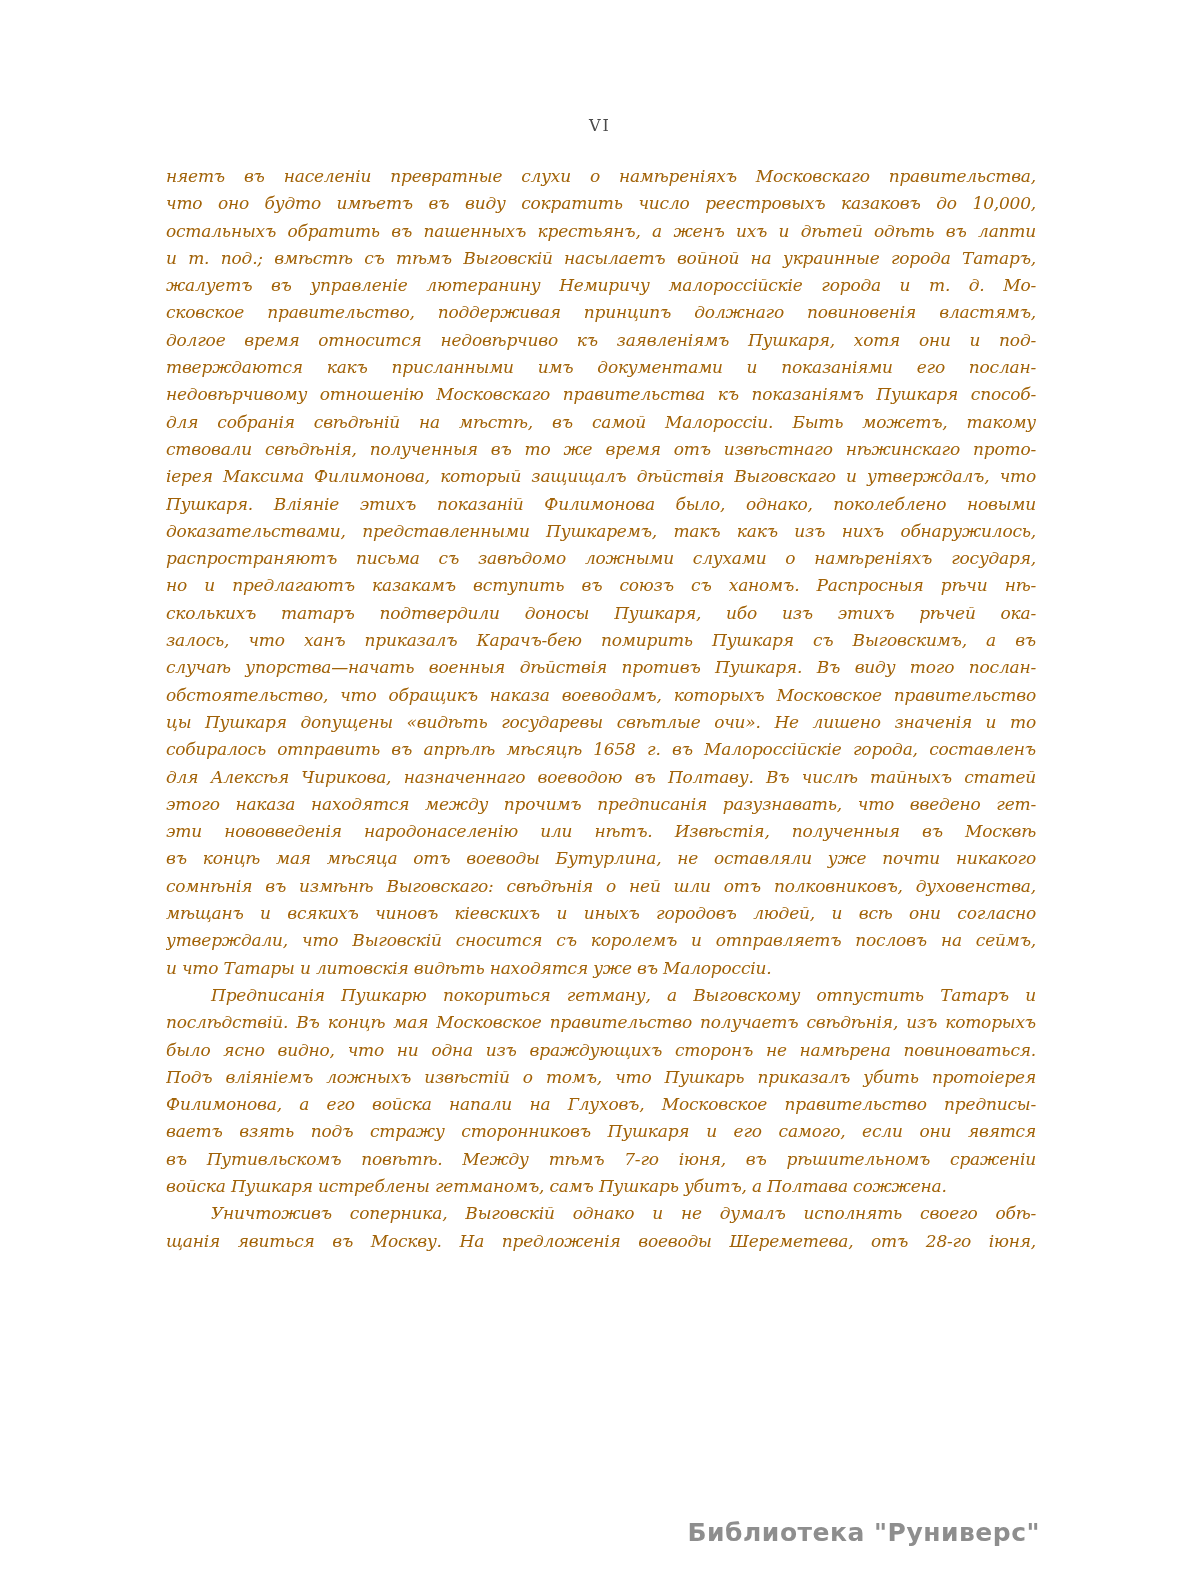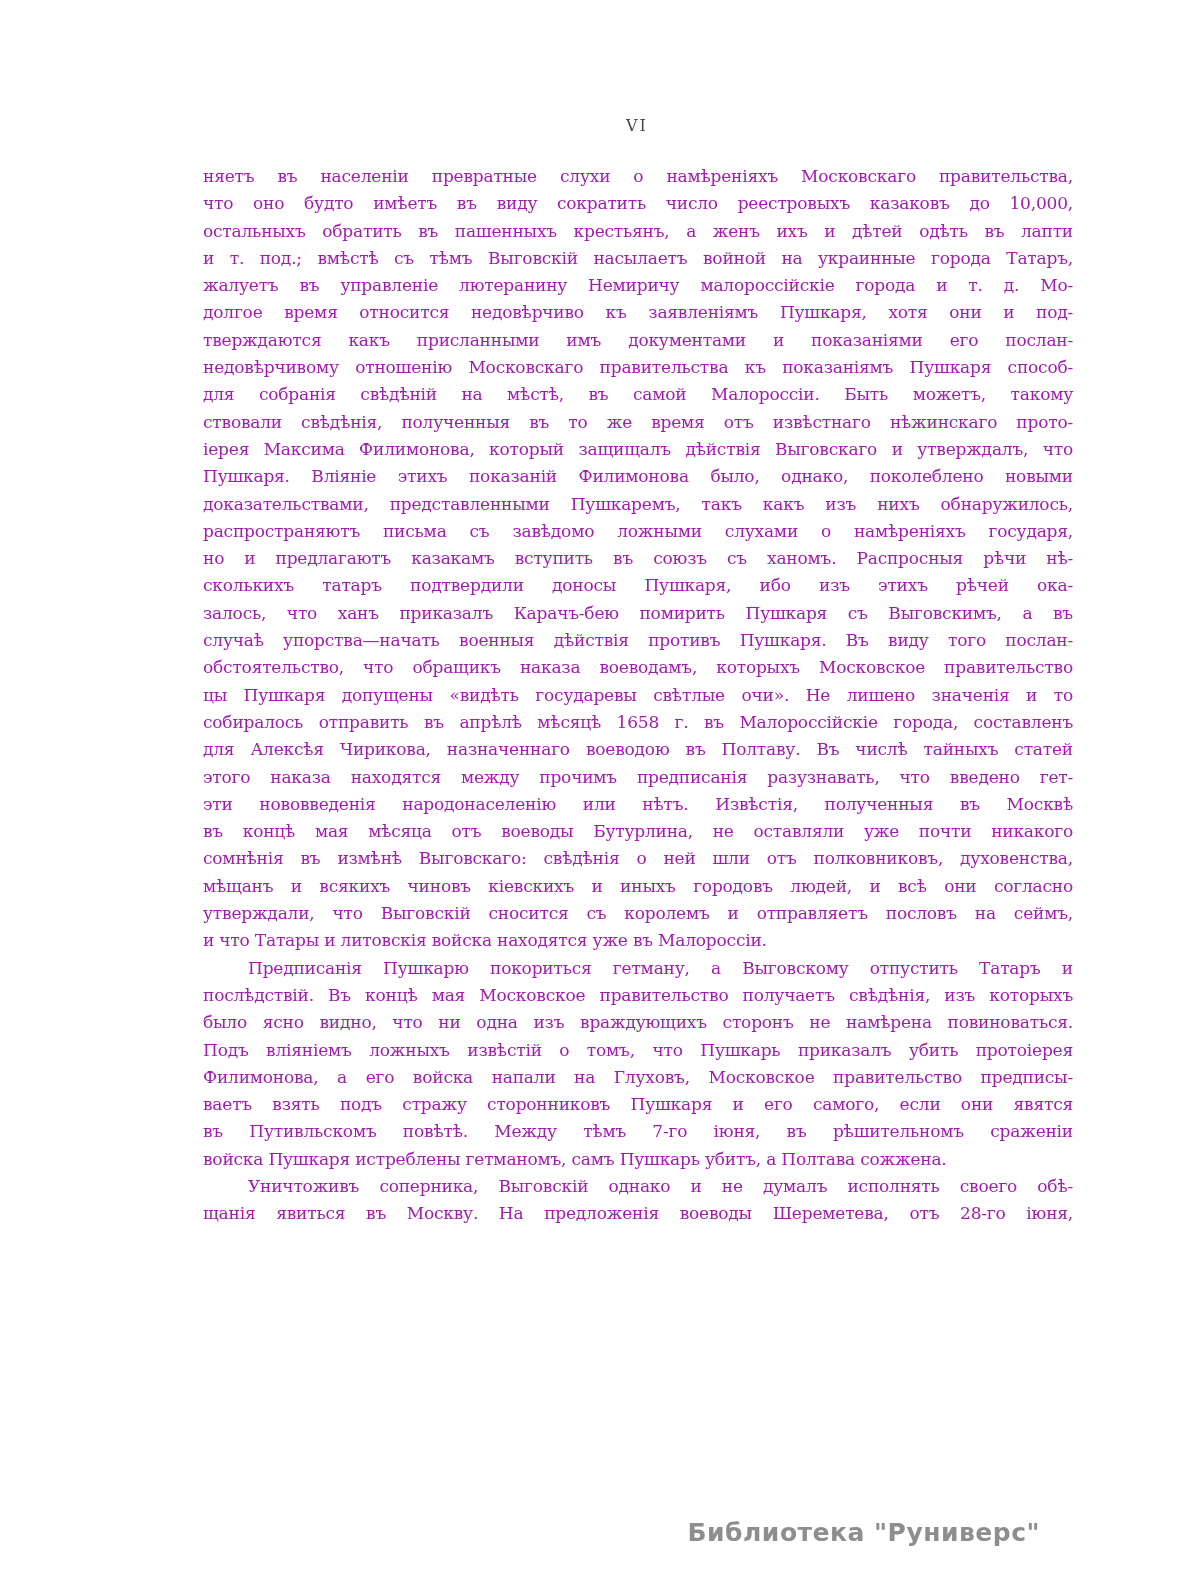--- a/index.html
+++ b/index.html
@@ -11,41 +11,41 @@
     width: 1200px;
     height: 1585px;
     position: relative;
     font-family: "DejaVu Serif", serif;
     overflow: hidden;
   }
   .page {
     position: absolute;
     inset: 0;
     background: #ffffff;
-    margin-left: 37px;
   }
   .page-number {
     position: absolute;
     top: 116px;
     left: 164px;
     width: 872px;
     text-align: center;
     font-size: 16px;
     letter-spacing: 2px;
     color: #4a4a4a;
   }
   .text-block {
     position: absolute;
     top: 163px;
     left: 166px;
     width: 870px;
     font-size: 17px;
     line-height: 27.3px;
-    color: #a21caf;
+    color: #a16207;
     letter-spacing: -0.2px;
+    font-style: italic;
   }
   .line {
     text-align: justify;
     text-align-last: justify;
     white-space: normal;
     height: 27.3px;
     overflow: hidden;
   }
   .line.indent {
     text-indent: 45px;
@@ -69,20 +69,21 @@
 
 <div class="page">
   <div class="page-number">VI</div>
 
   <div class="text-block">
       <div class="line">няетъ въ населеніи превратные слухи о намѣреніяхъ Московскаго правительства,</div>
       <div class="line">что оно будто имѣетъ въ виду сократить число реестровыхъ казаковъ до 10,000,</div>
       <div class="line">остальныхъ обратить въ пашенныхъ крестьянъ, а женъ ихъ и дѣтей одѣть въ лапти</div>
       <div class="line">и т. под.; вмѣстѣ съ тѣмъ Выговскій насылаетъ войной на украинные города Татаръ,</div>
       <div class="line">жалуетъ въ управленіе лютеранину Немиричу малороссійскіе города и т. д. Мо-</div>
+      <div class="line">сковское правительство, поддерживая принципъ должнаго повиновенія властямъ,</div>
       <div class="line">долгое время относится недовѣрчиво къ заявленіямъ Пушкаря, хотя они и под-</div>
       <div class="line">тверждаются какъ присланными имъ документами и показаніями его послан-</div>
       <div class="line">недовѣрчивому отношенію Московскаго правительства къ показаніямъ Пушкаря способ-</div>
       <div class="line">для собранія свѣдѣній на мѣстѣ, въ самой Малороссіи. Быть можетъ, такому</div>
       <div class="line">ствовали свѣдѣнія, полученныя въ то же время отъ извѣстнаго нѣжинскаго прото-</div>
       <div class="line">іерея Максима Филимонова, который защищалъ дѣйствія Выговскаго и утверждалъ, что</div>
       <div class="line">Пушкаря. Вліяніе этихъ показаній Филимонова было, однако, поколеблено новыми</div>
       <div class="line">доказательствами, представленными Пушкаремъ, такъ какъ изъ нихъ обнаружилось,</div>
       <div class="line">распространяютъ письма съ завѣдомо ложными слухами о намѣреніяхъ государя,</div>
       <div class="line">но и предлагаютъ казакамъ вступить въ союзъ съ ханомъ. Распросныя рѣчи нѣ-</div>
@@ -92,21 +93,21 @@
       <div class="line">обстоятельство, что обращикъ наказа воеводамъ, которыхъ Московское правительство</div>
       <div class="line">цы Пушкаря допущены «видѣть государевы свѣтлые очи». Не лишено значенія и то</div>
       <div class="line">собиралось отправить въ апрѣлѣ мѣсяцѣ 1658 г. въ Малороссійскіе города, составленъ</div>
       <div class="line">для Алексѣя Чирикова, назначеннаго воеводою въ Полтаву. Въ числѣ тайныхъ статей</div>
       <div class="line">этого наказа находятся между прочимъ предписанія разузнавать, что введено гет-</div>
       <div class="line">эти нововведенія народонаселенію или нѣтъ. Извѣстія, полученныя въ Москвѣ</div>
       <div class="line">въ концѣ мая мѣсяца отъ воеводы Бутурлина, не оставляли уже почти никакого</div>
       <div class="line">сомнѣнія въ измѣнѣ Выговскаго: свѣдѣнія о ней шли отъ полковниковъ, духовенства,</div>
       <div class="line">мѣщанъ и всякихъ чиновъ кіевскихъ и иныхъ городовъ людей, и всѣ они согласно</div>
       <div class="line">утверждали, что Выговскій сносится съ королемъ и отправляетъ пословъ на сеймъ,</div>
-      <div class="line para-end">и что Татары и литовскія войска находятся уже въ Малороссіи.</div>
+      <div class="line para-end">и что Татары и литовскія видѣть находятся уже въ Малороссіи.</div>
       <div class="line indent">Предписанія Пушкарю покориться гетману, а Выговскому отпустить Татаръ и</div>
       <div class="line">послѣдствій. Въ концѣ мая Московское правительство получаетъ свѣдѣнія, изъ которыхъ</div>
       <div class="line">было ясно видно, что ни одна изъ враждующихъ сторонъ не намѣрена повиноваться.</div>
       <div class="line">Подъ вліяніемъ ложныхъ извѣстій о томъ, что Пушкарь приказалъ убить протоіерея</div>
       <div class="line">Филимонова, а его войска напали на Глуховъ, Московское правительство предписы-</div>
       <div class="line">ваетъ взять подъ стражу сторонниковъ Пушкаря и его самого, если они явятся</div>
       <div class="line">въ Путивльскомъ повѣтѣ. Между тѣмъ 7-го іюня, въ рѣшительномъ сраженіи</div>
       <div class="line para-end">войска Пушкаря истреблены гетманомъ, самъ Пушкарь убитъ, а Полтава сожжена.</div>
       <div class="line indent">Уничтоживъ соперника, Выговскій однако и не думалъ исполнять своего обѣ-</div>
       <div class="line">щанія явиться въ Москву. На предложенія воеводы Шереметева, отъ 28-го іюня,</div>

